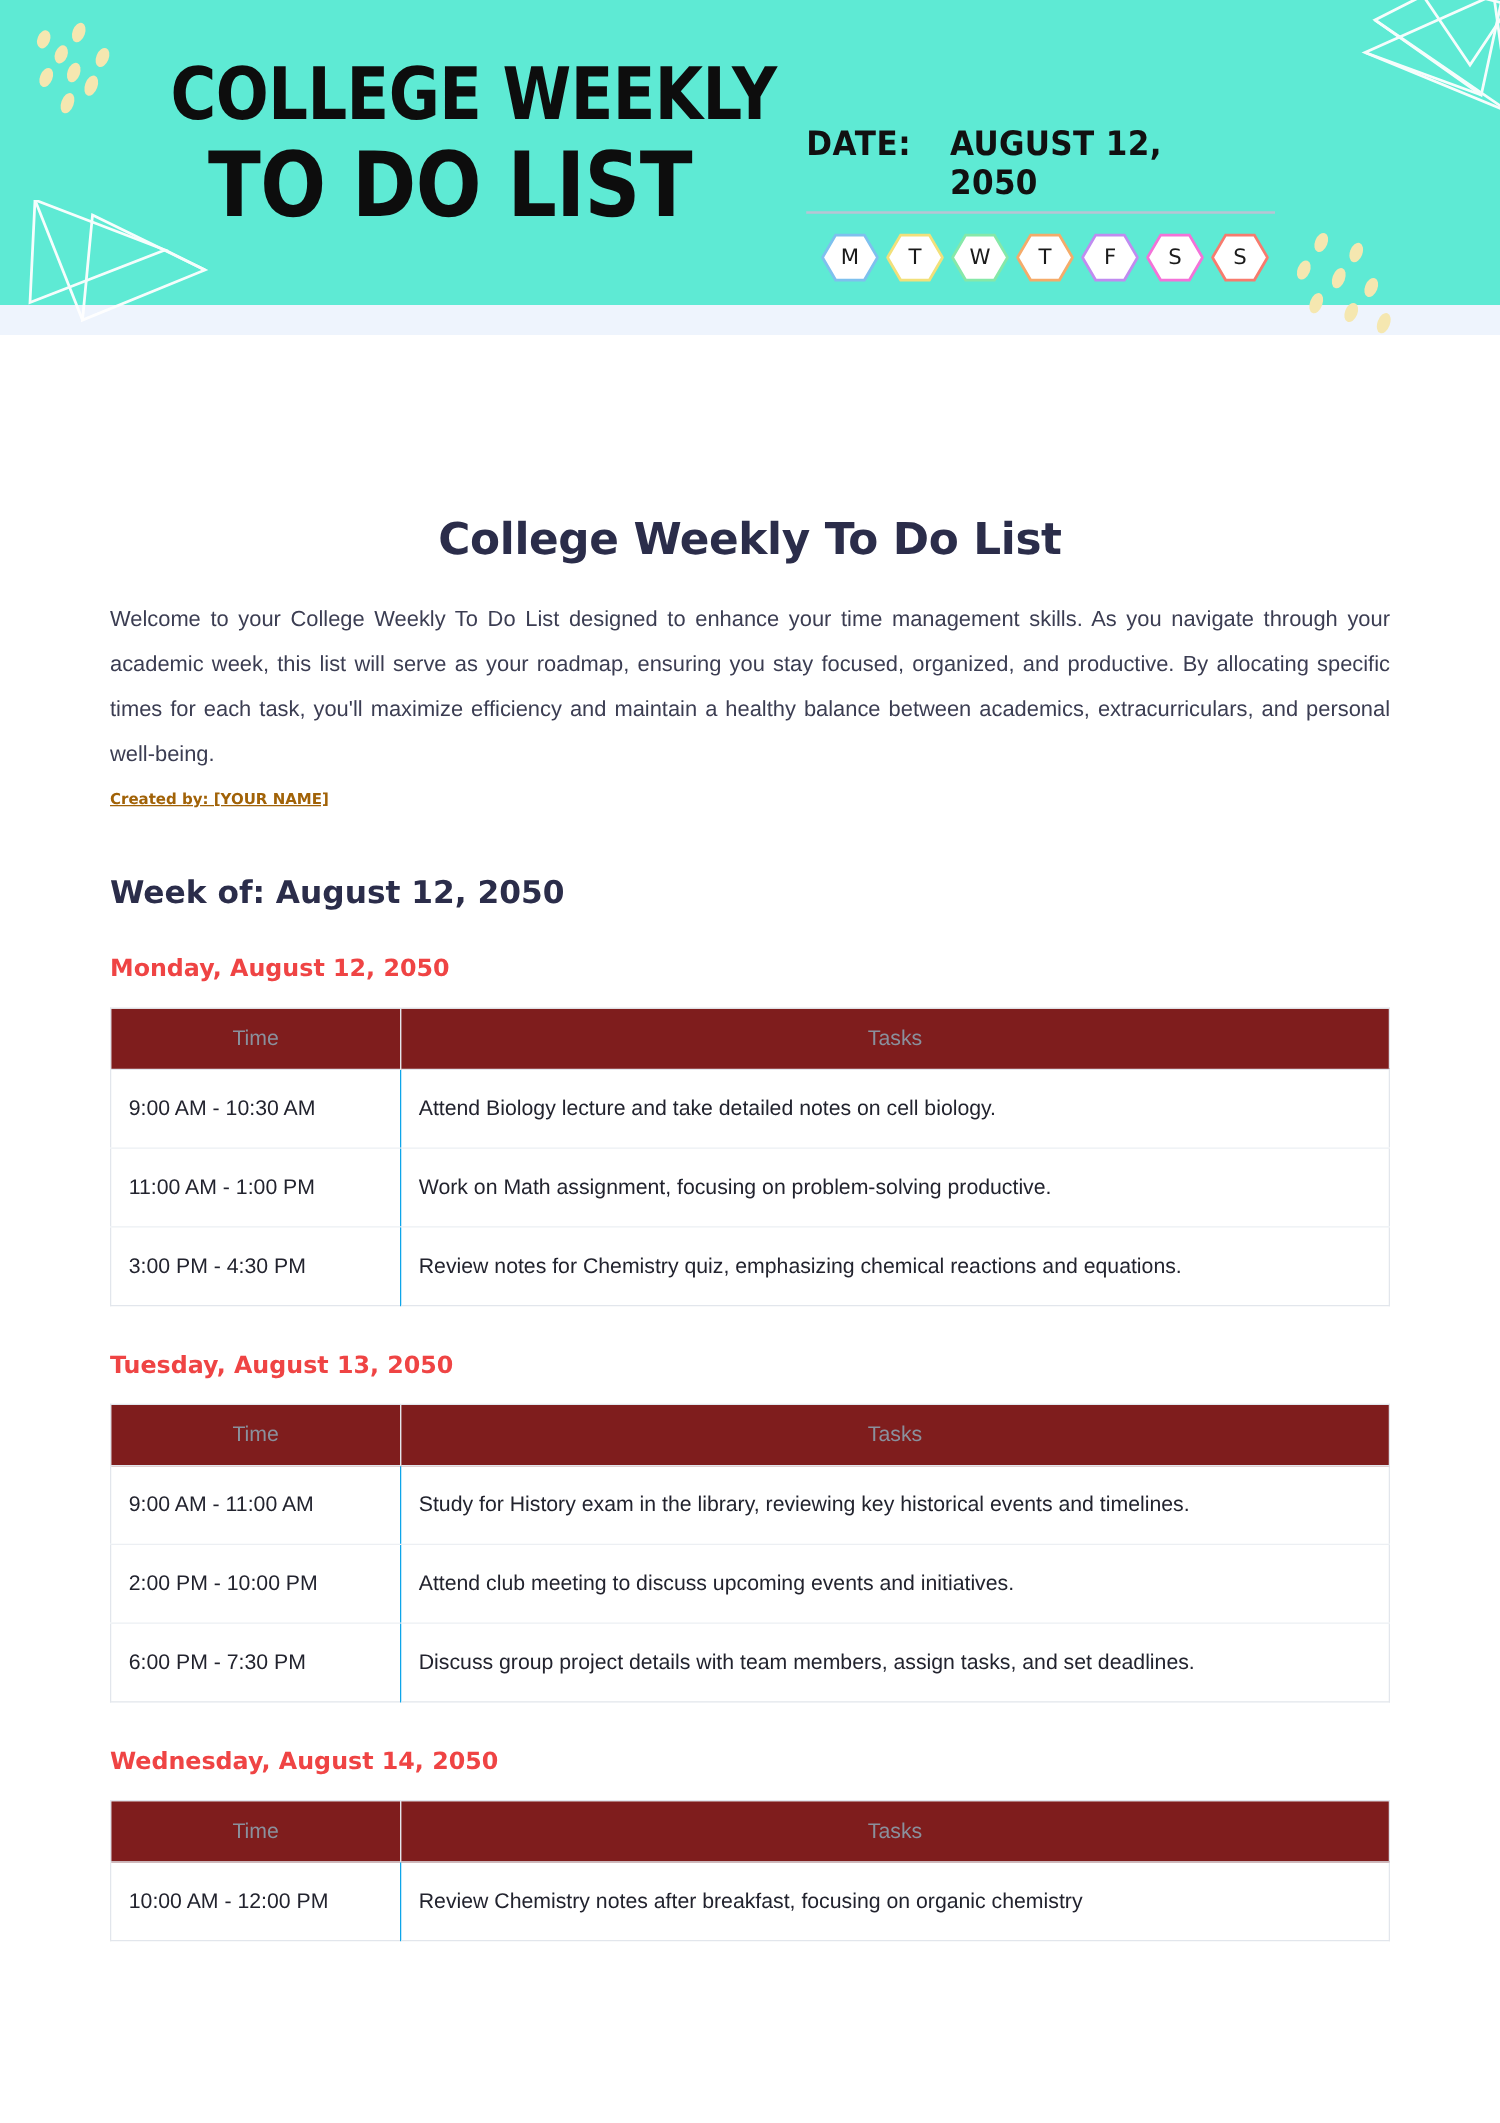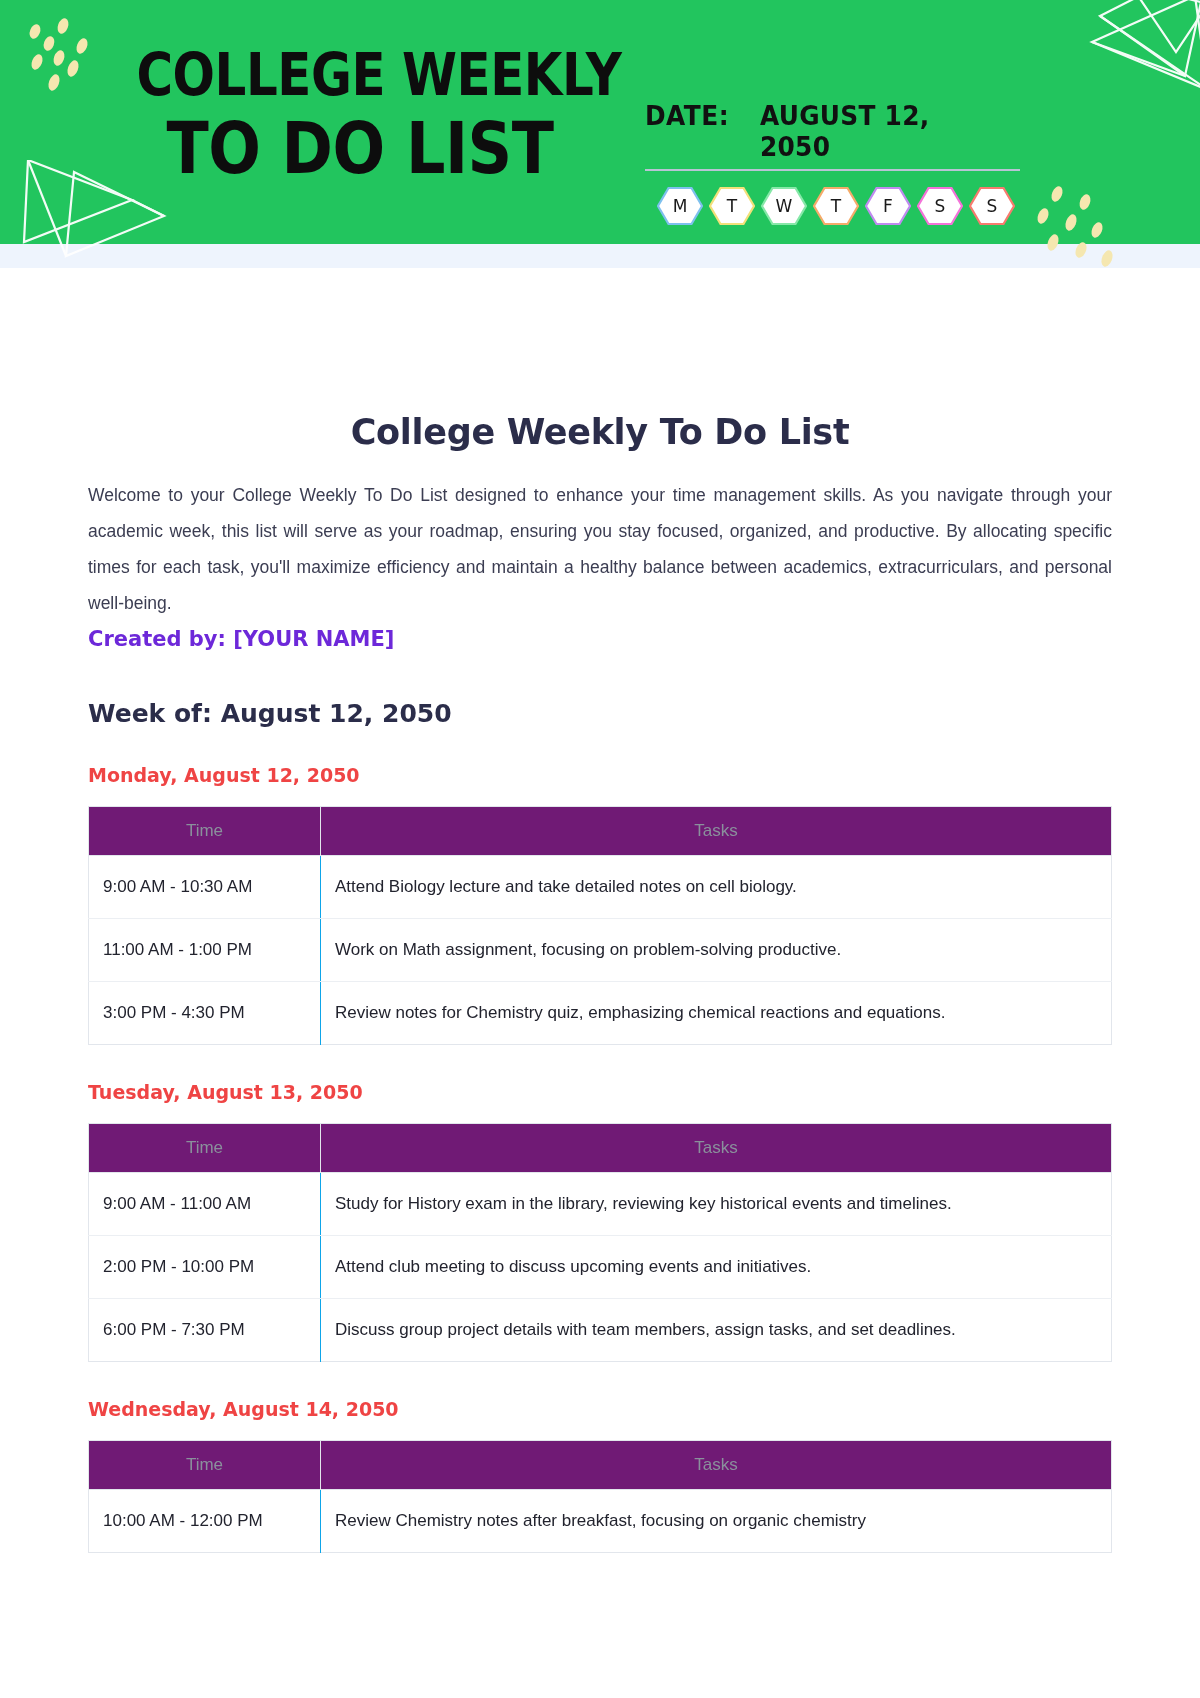--- a/index.html
+++ b/index.html
@@ -12,21 +12,21 @@
     font-family: "Liberation Sans", sans-serif;
     overflow: hidden;
     position: relative;
   }
 
   
   .banner {
     position: relative;
     width: 1200px;
     height: 268px;
-    background: #22c55e;
+    background: #5eead4;
     overflow: hidden;
   }
   .banner-lower-band {
     position: absolute;
     left: 0;
     top: 244px;
     width: 1200px;
     height: 24px;
     background: #eef4fd;
   }
@@ -148,25 +148,26 @@
   .intro {
     margin: 25px 0 0 0;
     font-size: 17.5px;
     line-height: 36px;
     color: #3b3d52;
     text-align: justify;
   }
   .created-by {
     margin: 0;
     padding-top: 2px;
-    font-size: 21px;
+    font-size: 12px;
     line-height: 32px;
     font-weight: bold;
-    color: #6d28d9;
-    font-family: "DejaVu Sans", sans-serif;
+    color: #a16207;
+    font-family: "DejaVu Sans", sans-serif;
+    text-decoration: underline;
   }
   .week-of {
     margin: 44px 0 0 0;
     font-family: "DejaVu Sans", sans-serif;
     font-weight: bold;
     font-size: 25px;
     color: #2b2d4a;
   }
   .day-heading {
     margin: 36px 0 0 0;
@@ -176,21 +177,21 @@
     color: #ef4444;
   }
   table.schedule {
     width: 100%;
     border-collapse: collapse;
     margin-top: 20px;
     border: 1px solid #e2e6ec;
     table-layout: fixed;
   }
   table.schedule th {
-    background: #701a75;
+    background: #7f1d1d;
     color: #8a909c;
     font-weight: normal;
     font-size: 17px;
     padding: 14px 10px;
     text-align: center;
     border-right: 1px solid #e2e6ec;
     border-bottom: 1px solid #e2e6ec;
   }
   table.schedule th:last-child { border-right: none; }
   table.schedule td {

